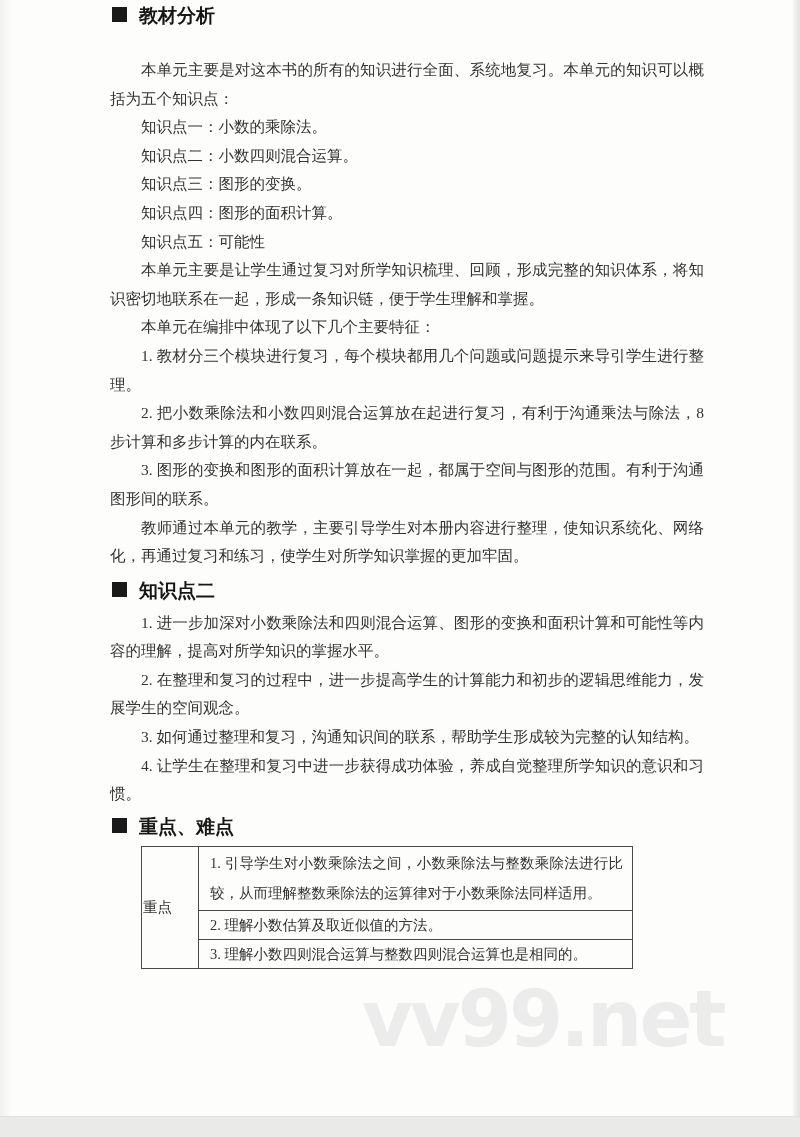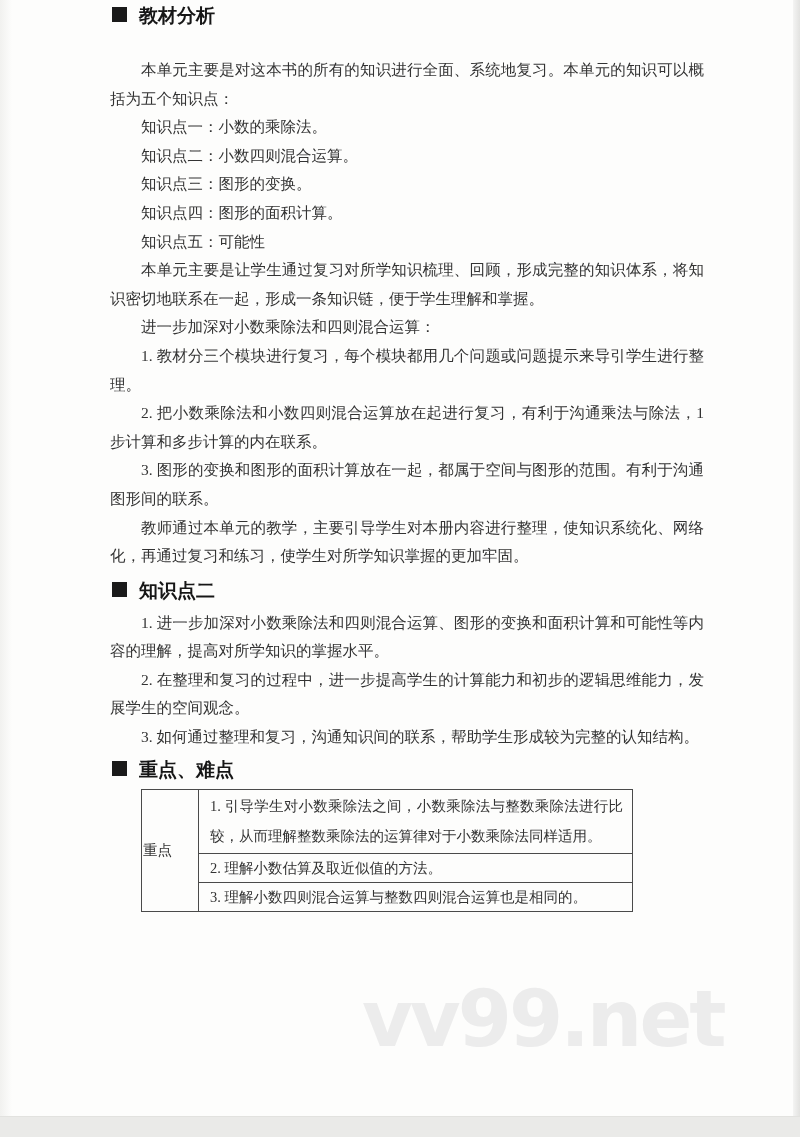--- a/index.html
+++ b/index.html
@@ -81,32 +81,33 @@
 
     <section class="s1">
       <h2 class="sec-heading"><span class="sq"></span><span>教材分析</span></h2>
       <p class="lead">本单元主要是对这本书的所有的知识进行全面、系统地复习。本单元的知识可以概括为五个知识点：</p>
       <p>知识点一：小数的乘除法。</p>
       <p>知识点二：小数四则混合运算。</p>
       <p>知识点三：图形的变换。</p>
       <p>知识点四：图形的面积计算。</p>
       <p>知识点五：可能性</p>
       <p>本单元主要是让学生通过复习对所学知识梳理、回顾，形成完整的知识体系，将知识密切地联系在一起，形成一条知识链，便于学生理解和掌握。</p>
-      <p>进一步加深对小数乘除法和四则混合运算：</p>
+      <p>本单元在编排中体现了以下几个主要特征：</p>
       <p>1. 教材分三个模块进行复习，每个模块都用几个问题或问题提示来导引学生进行整理。</p>
-      <p>2. 把小数乘除法和小数四则混合运算放在起进行复习，有利于沟通乘法与除法，1 步计算和多步计算的内在联系。</p>
+      <p>2. 把小数乘除法和小数四则混合运算放在起进行复习，有利于沟通乘法与除法，8 步计算和多步计算的内在联系。</p>
       <p>3. 图形的变换和图形的面积计算放在一起，都属于空间与图形的范围。有利于沟通图形间的联系。</p>
       <p>教师通过本单元的教学，主要引导学生对本册内容进行整理，使知识系统化、网络化，再通过复习和练习，使学生对所学知识掌握的更加牢固。</p>
     </section>
 
     <section class="s2">
       <h2 class="sec-heading"><span class="sq"></span><span>知识点二</span></h2>
       <p class="lead">1. 进一步加深对小数乘除法和四则混合运算、图形的变换和面积计算和可能性等内容的理解，提高对所学知识的掌握水平。</p>
       <p>2. 在整理和复习的过程中，进一步提高学生的计算能力和初步的逻辑思维能力，发展学生的空间观念。</p>
       <p>3. 如何通过整理和复习，沟通知识间的联系，帮助学生形成较为完整的认知结构。</p>
+      <p>4.  让学生在整理和复习中进一步获得成功体验，养成自觉整理所学知识的意识和习惯。</p>
     </section>
 
     <section class="s3">
       <h2 class="sec-heading"><span class="sq"></span><span>重点、难点</span></h2>
       <table class="kp-table">
         <tbody>
           <tr>
             <td class="label-cell" rowspan="3">重点</td>
             <td class="item-cell cell-tall">1. 引导学生对小数乘除法之间，小数乘除法与整数乘除法进行比较，从而理解整数乘除法的运算律对于小数乘除法同样适用。</td>
           </tr>

